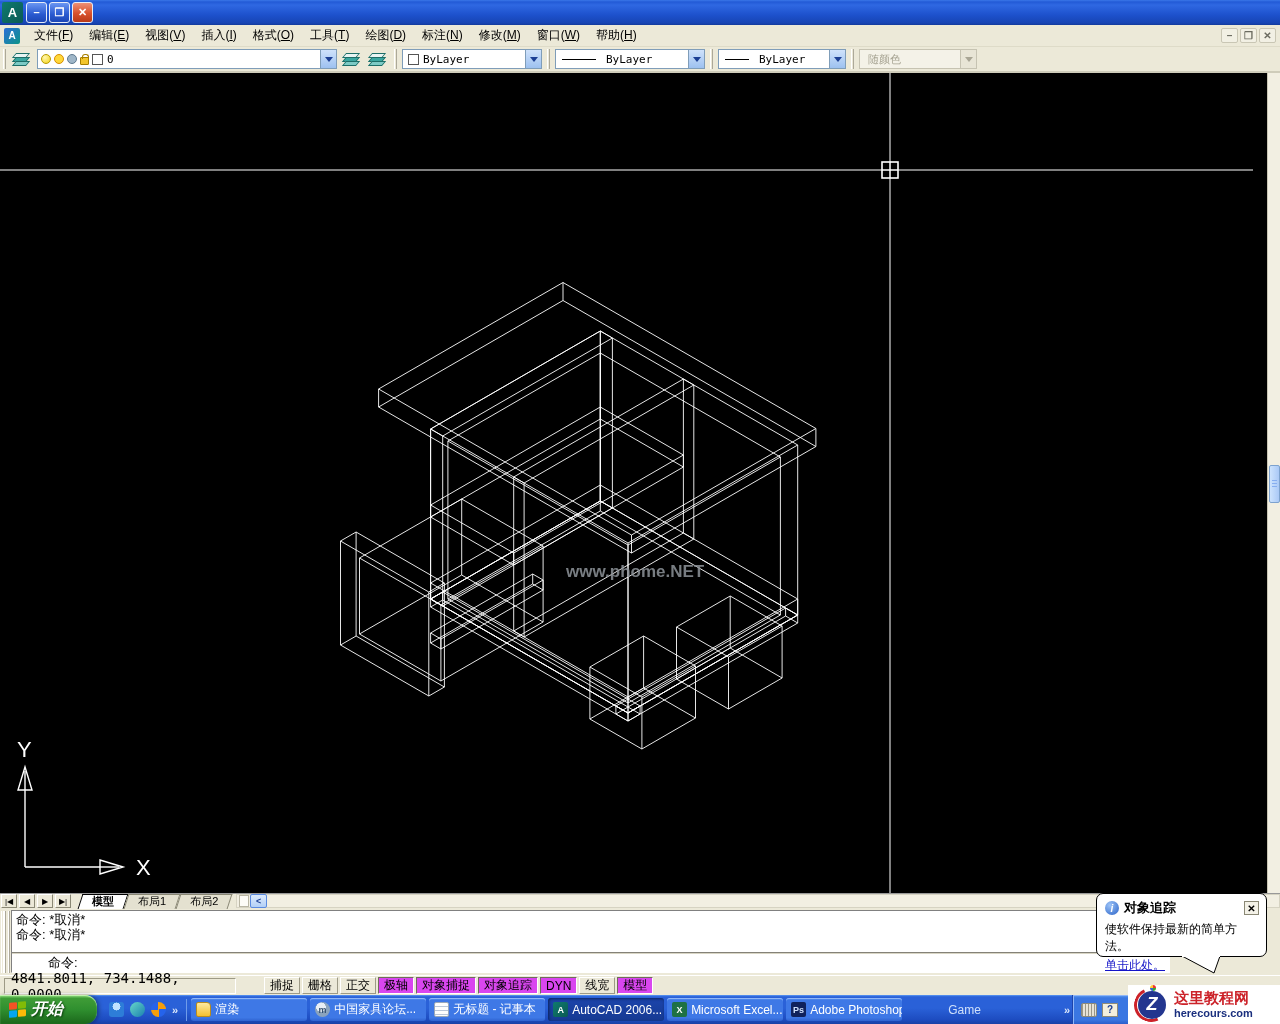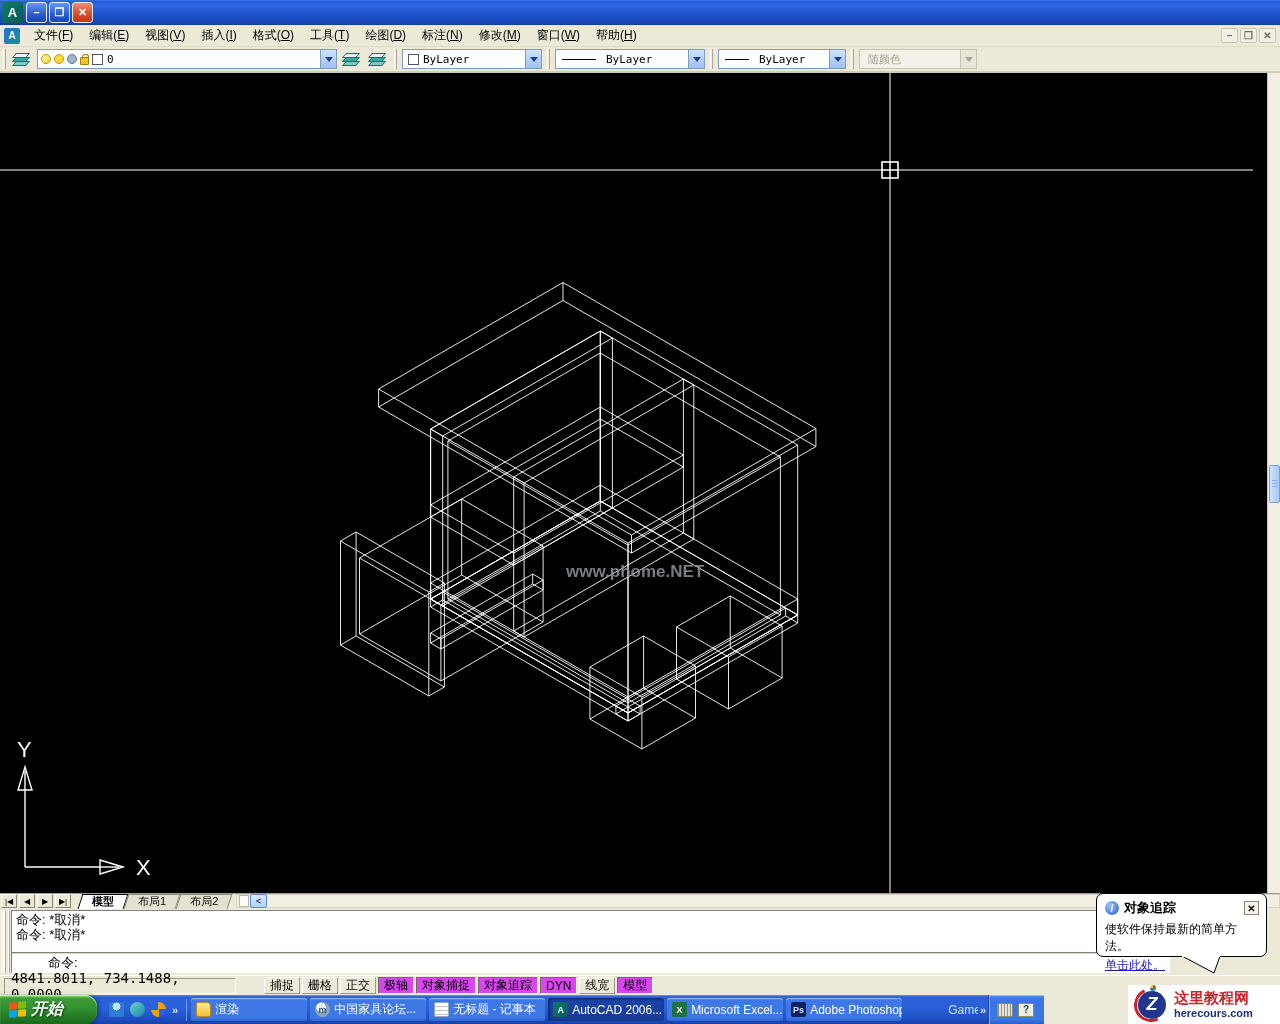--- a/index.html
+++ b/index.html
@@ -100,21 +100,21 @@
   #statusbar{position:absolute;left:0;top:975px;width:1280px;height:20px;background:#ece9d8;
     display:flex;align-items:center;font-size:12px;border-top:1px solid #fff;}
   #coords{width:232px;height:16px;margin-left:4px;padding:0 6px;border:1px solid;border-color:#9d9a86 #fff #fff #9d9a86;
     font-family:"DejaVu Sans Mono",monospace;font-size:14px;display:flex;align-items:center;}
   #toggles{display:flex;margin-left:28px;}
   .tgl{height:17px;padding:0 5px;margin-right:2px;display:flex;align-items:center;white-space:nowrap;
     border:1px solid;border-color:#fff #9d9a86 #9d9a86 #fff;background:#ece9d8;font-size:12px;}
   .tgl.on{border-color:#6f6d5c #fff #fff #6f6d5c;background:#d946ef;}
 
   
-  #taskbar{position:absolute;left:0;top:995px;width:1044px;height:29px;
+  #taskbar{position:absolute;left:0;top:995px;width:1128px;height:29px;
     background:linear-gradient(180deg,#5e9cf5 0%,#2a61d8 6%,#2a61d8 45%,#1d4cc0 85%,#1941a5 100%);
     display:flex;align-items:center;color:#fff;z-index:30;}
   #startbtn{height:29px;width:97px;display:flex;align-items:center;gap:5px;padding-left:9px;
     background:linear-gradient(180deg,#8ede7c 0%,#3f9c37 12%,#2f8f2f 50%,#1d6b1d 95%);
     border-radius:0 12px 12px 0;box-shadow:inset 0 1px 1px #c9f5b5, 2px 0 4px rgba(0,0,0,.35);
     font-size:16px;font-style:italic;font-weight:bold;text-shadow:1px 1px 2px #0c3a0c;}
   #startflag{width:17px;height:15px;display:grid;grid-template-columns:8px 8px;grid-template-rows:7px 7px;gap:1px;transform:skewY(-6deg);}
   #startflag i{border-radius:1px;}
   #startflag i:nth-child(1){background:#f35325;}#startflag i:nth-child(2){background:#81bc06;}
   #startflag i:nth-child(3){background:#05a6f0;}#startflag i:nth-child(4){background:#ffba08;}

